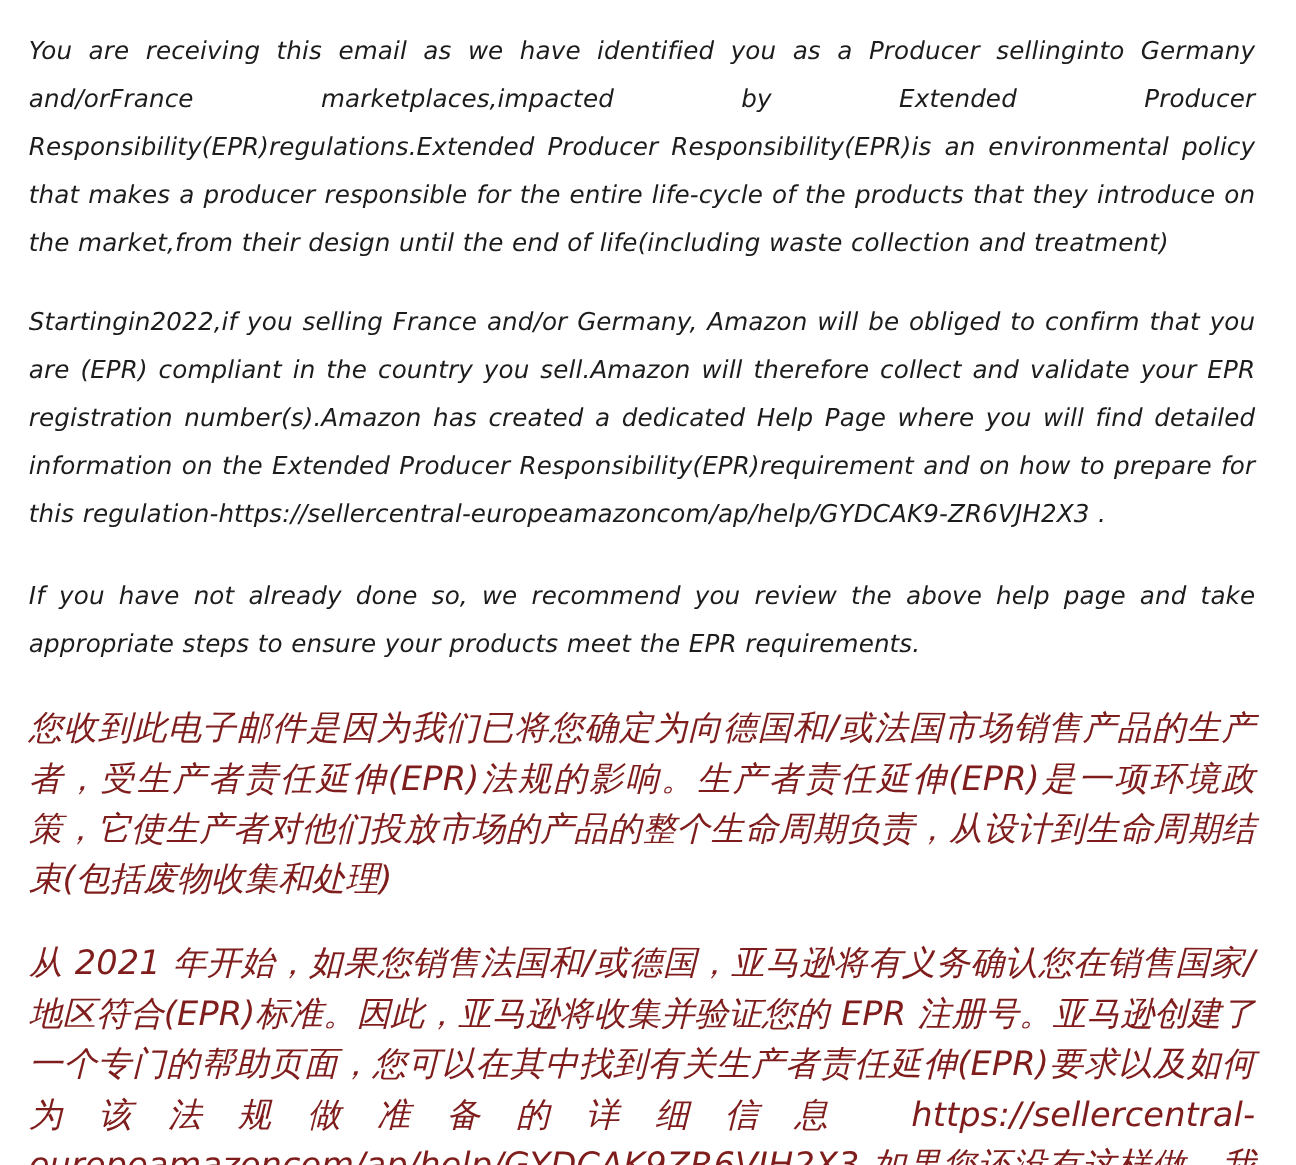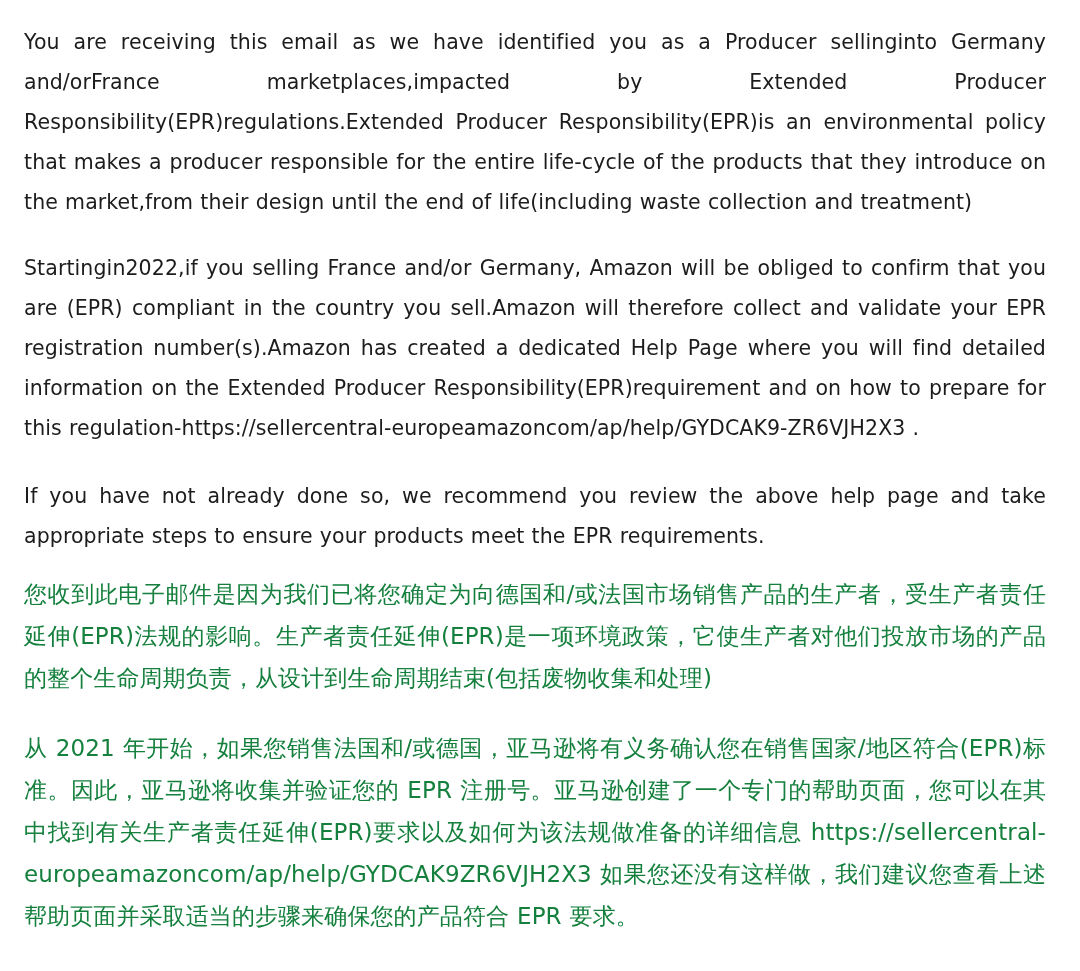--- a/index.html
+++ b/index.html
@@ -22,34 +22,35 @@
     background: #ffffff;
   }
   .para {
     font-size: 21.5px;
     line-height: 40px;
     text-align: justify;
     text-justify: inter-word;
     margin: 0 0 26px 0;
     letter-spacing: 0.1px;
     word-spacing: 0.5px;
+    font-style: italic;
   }
   .para.en {
     font-family: "DejaVu Sans", "Liberation Sans", sans-serif;
     font-size: 20.5px;
     color: #1c1c1c;
   }
   .para.zh {
     font-family: "DejaVu Sans", "Liberation Sans", sans-serif;
-    font-size: 23px;
+    font-size: 28px;
     line-height: 42px;
-    color: #15803d;
+    color: #7f1d1d;
   }
   .para.last-en {
-    margin-bottom: 17px;
+    margin-bottom: 30px;
   }
   .para.gap-big {
     margin-bottom: 28px;
   }
 </style>
 </head>
 <body>
 
 <div class="page">
 

